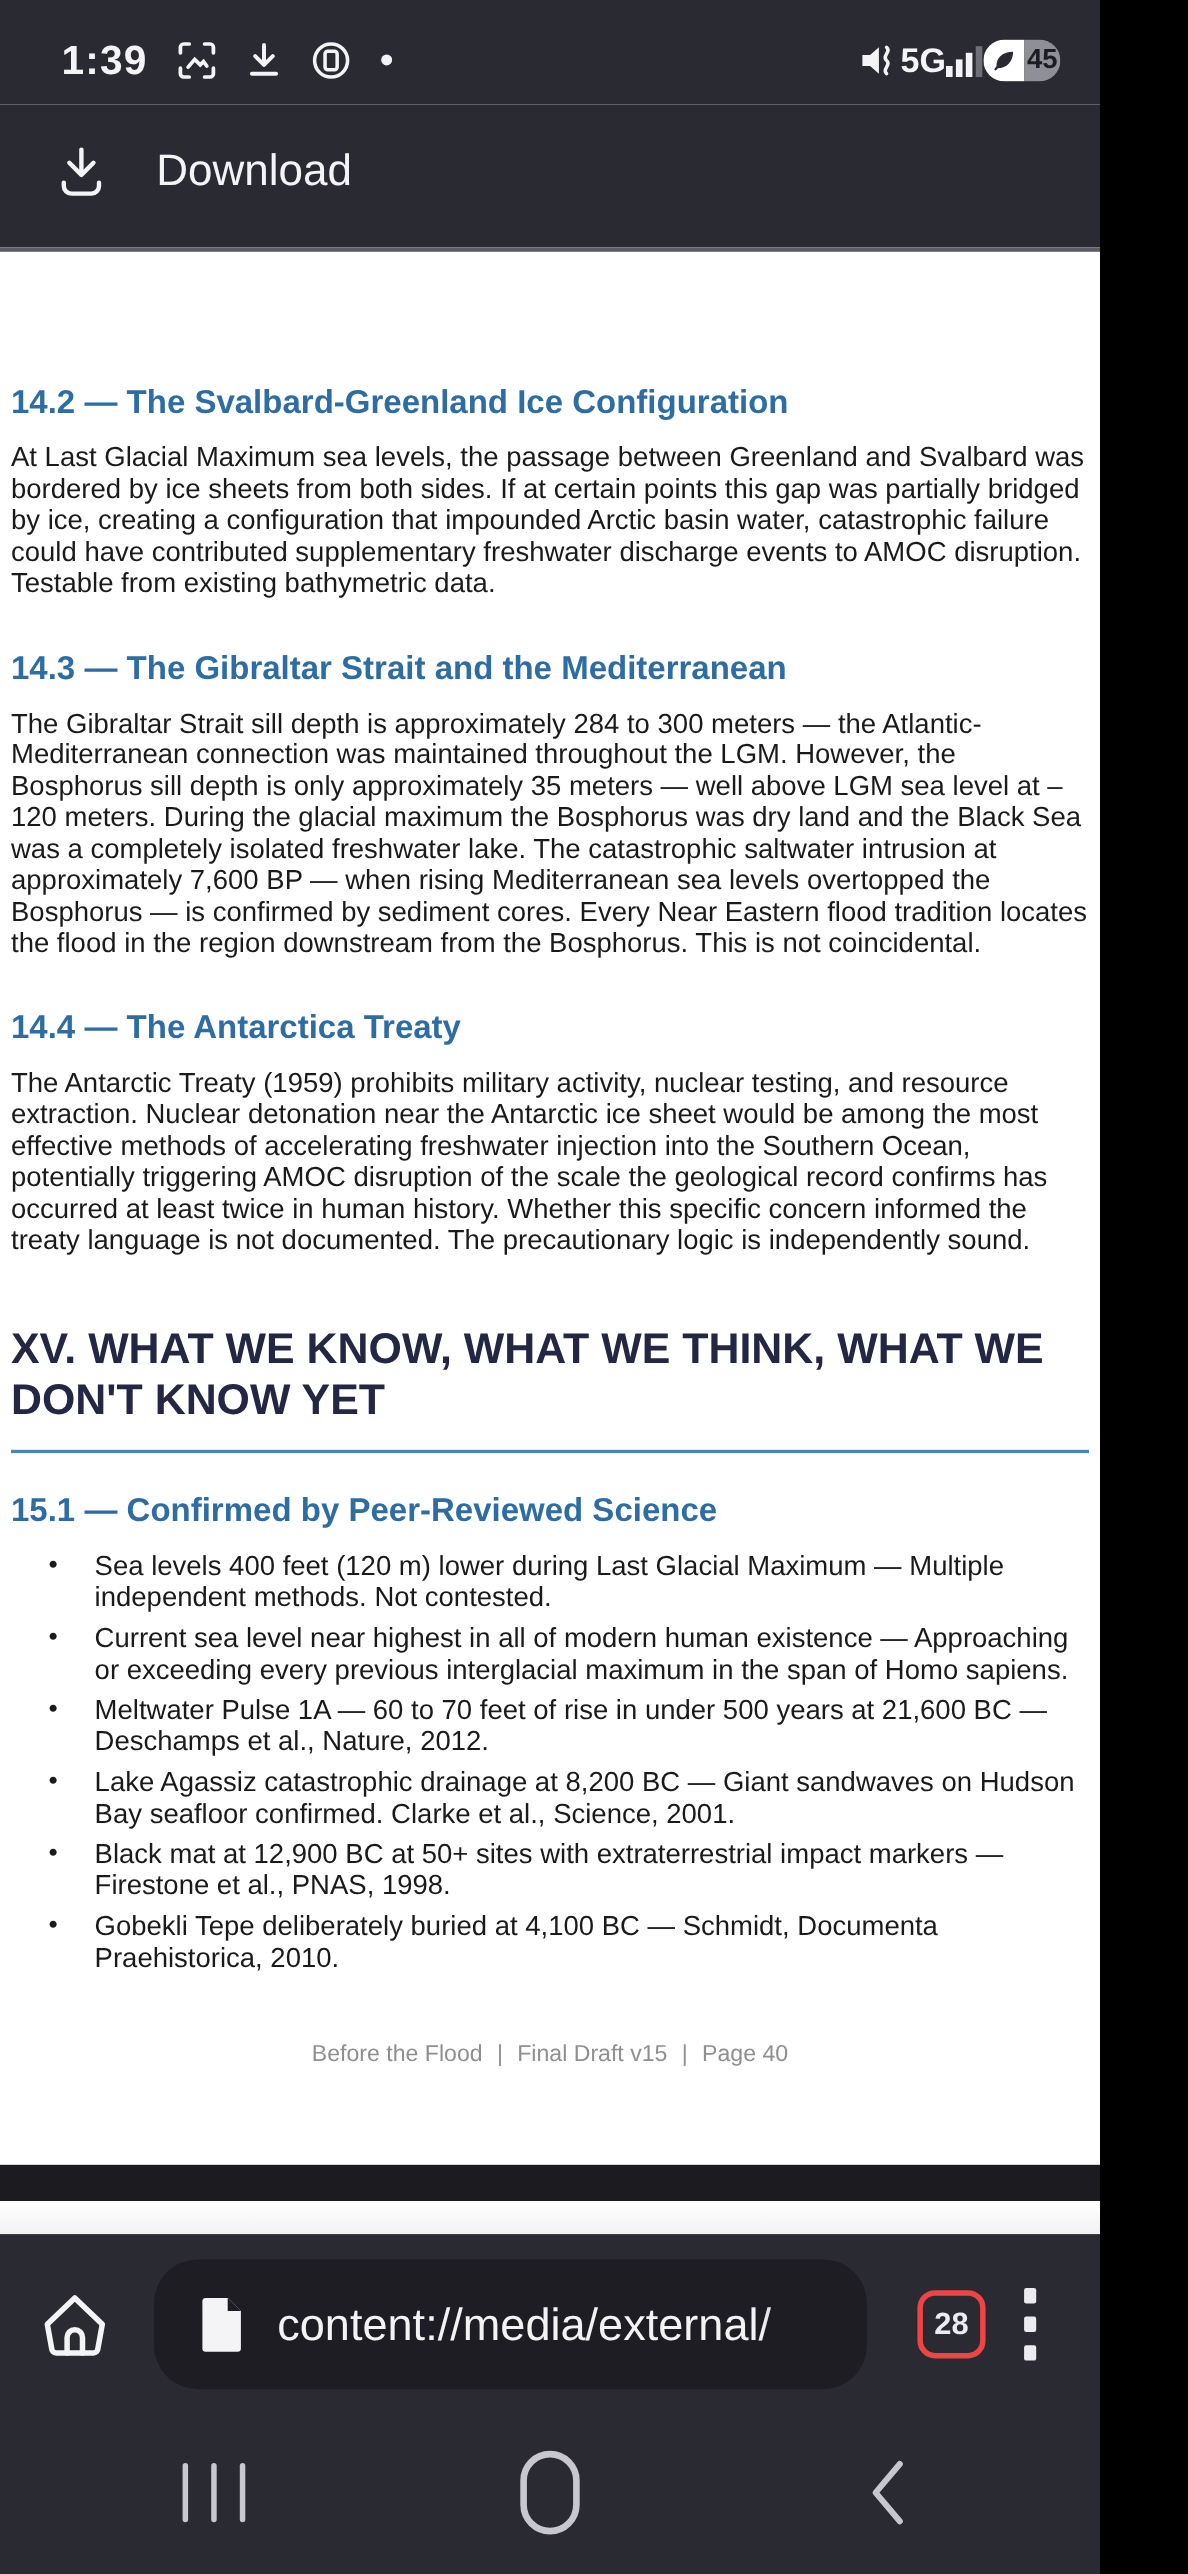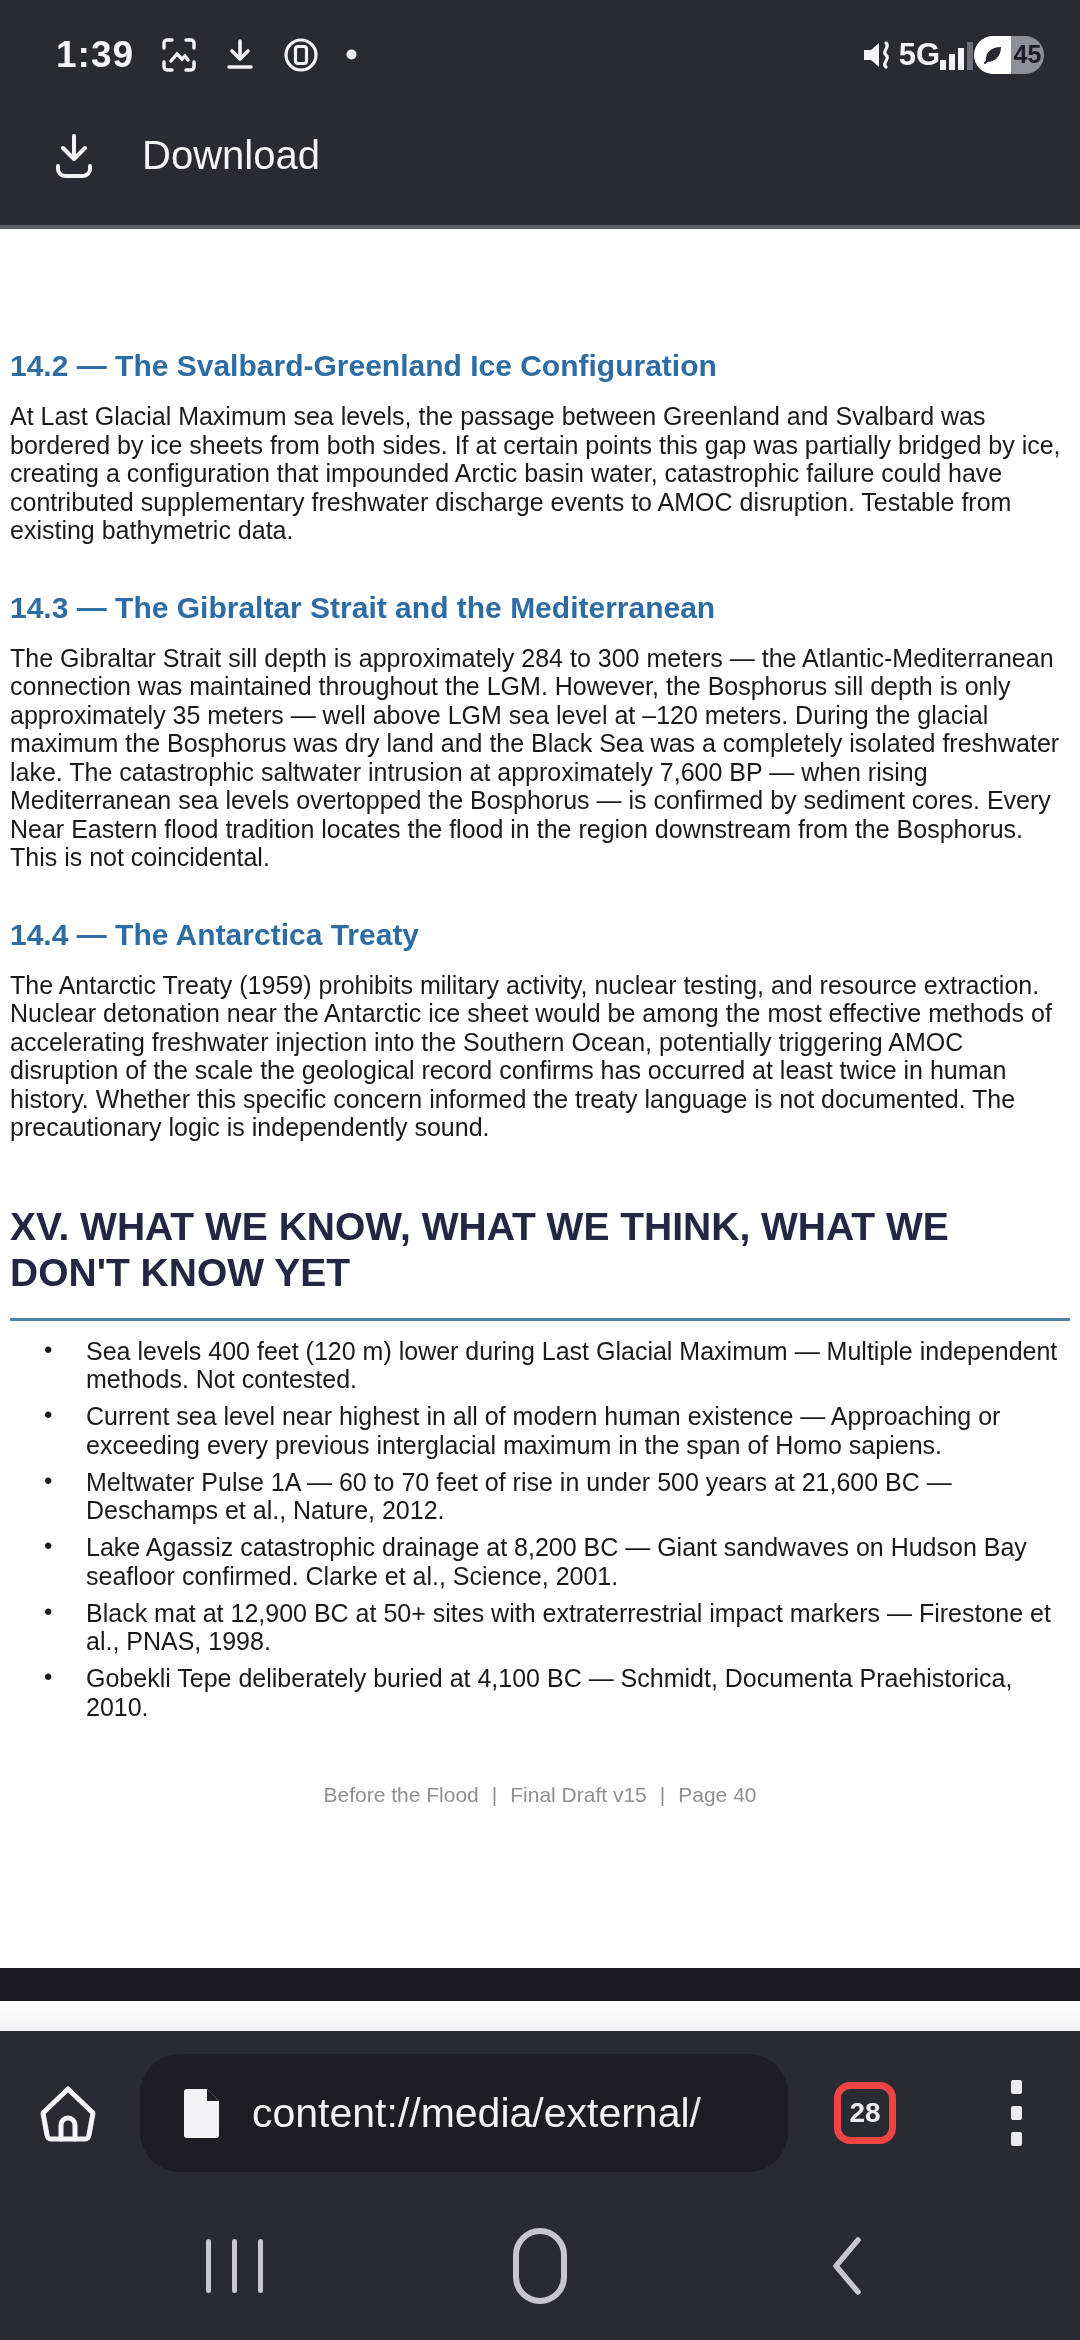--- a/index.html
+++ b/index.html
@@ -1,17 +1,17 @@
 <!DOCTYPE html>
 <html><head>
 <meta charset="utf-8">
 <style>
   html,body{margin:0;padding:0;background:#000;}
   .screen{
-    width:1080px;height:2340px;overflow:hidden;position:relative;
+    width:1000px;height:2340px;overflow:hidden;position:relative;
     font-family:"Liberation Sans", sans-serif;background:#ffffff;
     display:flex;flex-direction:column;
   }
   
   .status-bar{
     height:95px;background:#2a2a33;display:flex;align-items:center;
     padding:14px 36px 0 56px;box-sizing:border-box;color:#f4f4f6;
   }
   .sb-left{display:flex;align-items:center;gap:26px;}
   .sb-time{font-size:37px;font-weight:bold;letter-spacing:1px;}
@@ -53,21 +53,21 @@
   .home-btn{width:64px;height:64px;display:flex;align-items:center;justify-content:center;cursor:pointer;}
   .url-pill{
     margin-left:40px;width:648px;height:118px;background:#1d1d23;border-radius:40px;
     display:flex;align-items:center;padding-left:42px;box-sizing:border-box;gap:30px;
     position:relative;overflow:hidden;cursor:pointer;
   }
   .url-text{font-size:41px;color:#f3f3f4;white-space:nowrap;overflow:hidden;}
   .url-fade{position:absolute;top:0;right:0;bottom:0;width:95px;
     background:linear-gradient(90deg, rgba(29,29,35,0), #1d1d23 78%);}
   .tab-btn{
-    margin-left:46px;width:62px;height:62px;border:7px solid #ef4444;border-radius:16px;
+    margin-left:46px;width:62px;height:62px;border:5px solid #ef4444;border-radius:16px;
     box-sizing:border-box;display:flex;align-items:center;justify-content:center;
     color:#ececf0;font-size:28px;font-weight:bold;cursor:pointer;
   }
   .menu-dots{margin-left:auto;display:flex;flex-direction:column;gap:12px;cursor:pointer;align-items:center;}
   .menu-dots span{width:11px;height:14px;background:#ececf0;border-radius:2px;display:block;}
   .nav-row{margin-top:54px;display:flex;justify-content:center;align-items:center;gap:246px;}
   .nav-btn{width:60px;height:78px;display:flex;align-items:center;justify-content:center;cursor:pointer;}
   .recents-icon{display:flex;gap:21px;}
   .recents-icon span{width:5px;height:54px;background:#c7c7cd;border-radius:2.5px;display:block;}
   .home-pill{width:54px;height:76px;border:6px solid #c7c7cd;border-radius:27px;box-sizing:border-box;}
@@ -155,20 +155,21 @@
 
     <h2>14.3 — The Gibraltar Strait and the Mediterranean</h2>
     <p>The Gibraltar Strait sill depth is approximately 284 to 300 meters — the Atlantic-Mediterranean connection was maintained throughout the LGM. However, the Bosphorus sill depth is only approximately 35 meters — well above LGM sea level at –120 meters. During the glacial maximum the Bosphorus was dry land and the Black Sea was a completely isolated freshwater lake. The catastrophic saltwater intrusion at approximately 7,600 BP — when rising Mediterranean sea levels overtopped the Bosphorus — is confirmed by sediment cores. Every Near Eastern flood tradition locates the flood in the region downstream from the Bosphorus. This is not coincidental.</p>
 
     <h2>14.4 — The Antarctica Treaty</h2>
     <p>The Antarctic Treaty (1959) prohibits military activity, nuclear testing, and resource extraction. Nuclear detonation near the Antarctic ice sheet would be among the most effective methods of accelerating freshwater injection into the Southern Ocean, potentially triggering AMOC disruption of the scale the geological record confirms has occurred at least twice in human history. Whether this specific concern informed the treaty language is not documented. The precautionary logic is independently sound.</p>
 
     <h1>XV. WHAT WE KNOW, WHAT WE THINK, WHAT WE DON'T KNOW YET</h1>
     <hr class="rule">
 
+    <h2 class="sub">15.1 — Confirmed by Peer-Reviewed Science</h2>
     <ul>
     <li>
       <span class="bullet-glyph">•</span>
       <b>Sea levels 400 feet (120 m) lower during Last Glacial Maximum — </b><span>Multiple independent methods. Not contested.</span>
     </li>
 
     <li>
       <span class="bullet-glyph">•</span>
       <b>Current sea level near highest in all of modern human existence — </b><span>Approaching or exceeding every previous interglacial maximum in the span of Homo sapiens.</span>
     </li>

